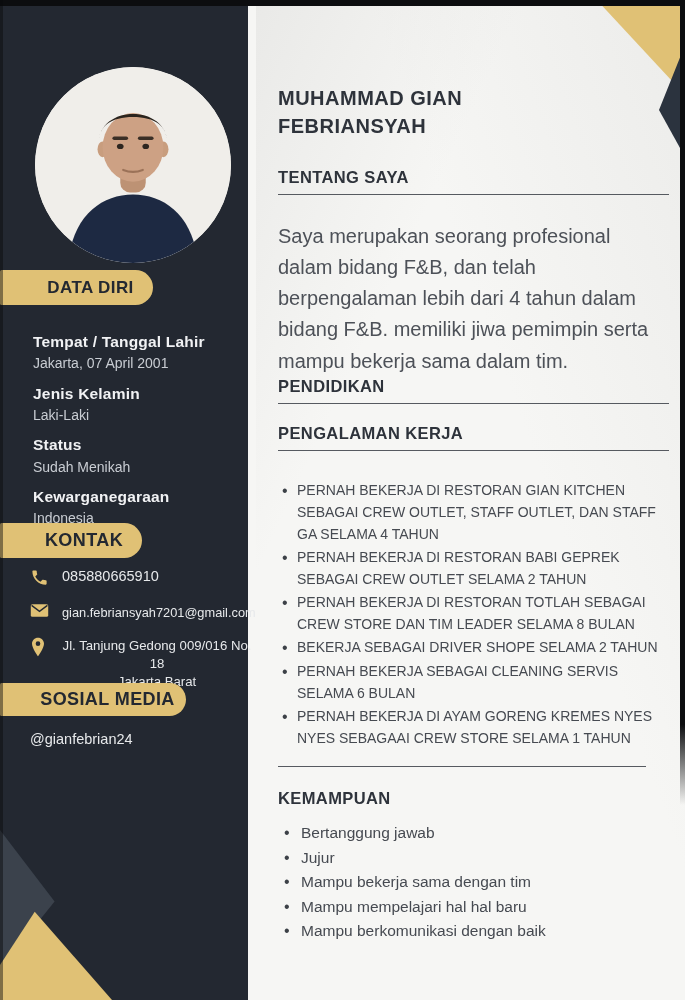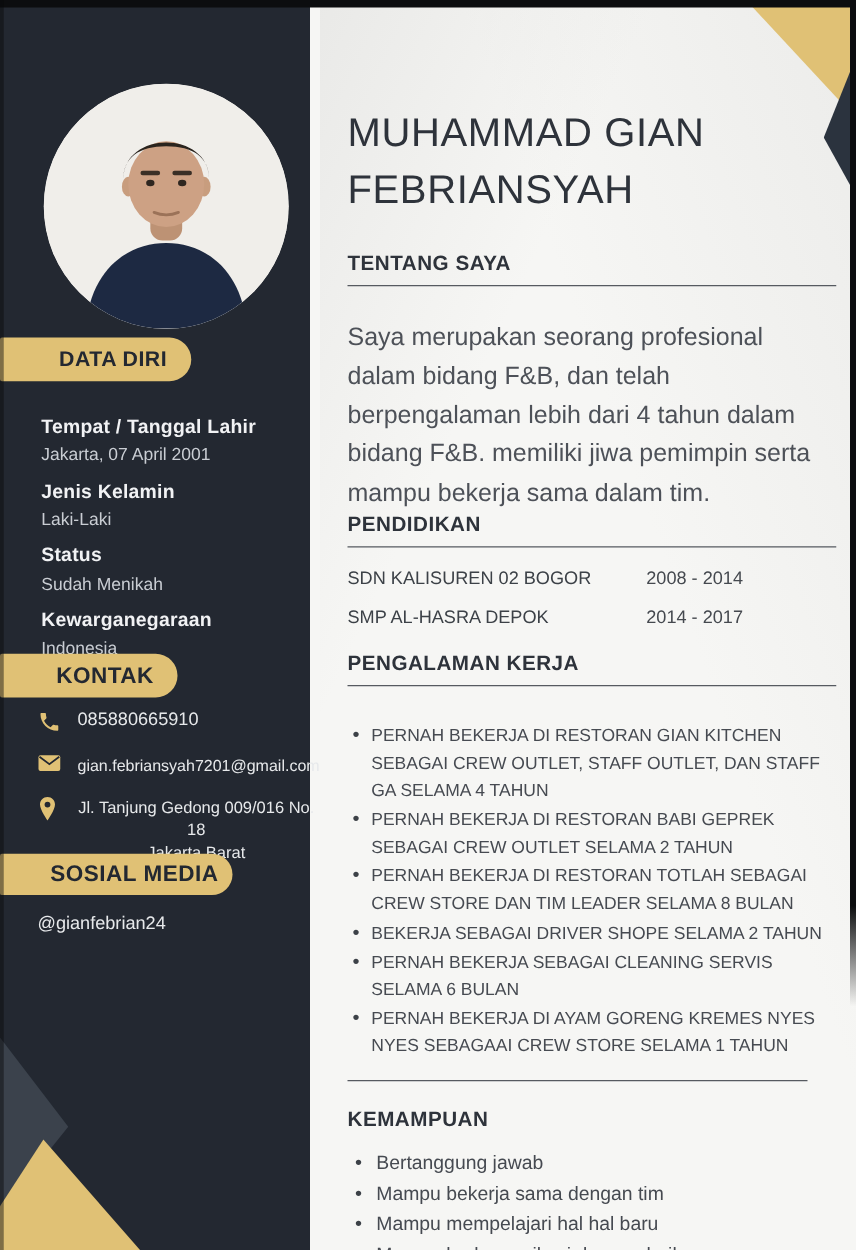--- a/index.html
+++ b/index.html
@@ -60,21 +60,21 @@
     background:
       linear-gradient(115deg, rgba(223,223,221,.55) 0%, rgba(246,246,244,0) 30%),
       linear-gradient(250deg, rgba(226,226,224,.5) 0%, rgba(246,246,244,0) 40%),
       var(--paper);}
   .decor-gold-tr{position:absolute;top:0;right:0;width:90px;height:95px;background:var(--accent_gold);
     clip-path:polygon(2% 0,100% 0,100% 100%);z-index:3;}
   .decor-dark-tr{position:absolute;top:45px;right:0;width:26px;height:112px;background:var(--dark_decor);
     clip-path:polygon(100% 0,100% 100%,0 58%);z-index:4;}
 
   .content{position:relative;z-index:5;padding:0 16px 0 22px;}
-  .name{margin-top:84px;font-size:32px;font-weight:400;color:var(--heading_ink);line-height:1.42;letter-spacing:.5px;}
+  .name{margin-top:84px;font-size:20px;font-weight:700;color:var(--heading_ink);line-height:1.42;letter-spacing:.5px;}
 
   .sec-title{font-size:16.5px;font-weight:700;color:var(--heading_ink);letter-spacing:.4px;}
   .rule{border:none;border-top:1.5px solid #565a60;margin-top:7px;}
 
   .about-title{margin-top:27px;}
   .about-text{margin-top:26px;font-size:20px;color:var(--body_text);line-height:1.56;}
 
   .edu-title{}
   .edu-rows{margin-top:17px;}
   .edu-row{display:flex;margin-bottom:15px;font-size:14.5px;color:#3c4147;}
@@ -185,46 +185,37 @@
         <span>MUHAMMAD GIAN</span><br>
         <span>FEBRIANSYAH</span>
       </h1>
 
       <h2 class="sec-title about-title">TENTANG SAYA</h2>
       <hr class="rule">
       <p class="about-text">Saya merupakan seorang profesional dalam bidang F&amp;B, dan telah berpengalaman lebih dari 4 tahun dalam bidang F&amp;B. memiliki jiwa pemimpin serta mampu bekerja sama dalam tim.</p>
 
       <h2 class="sec-title edu-title">PENDIDIKAN</h2>
       <hr class="rule">
-      <div class="edu-rows">
-        <div class="edu-row">
-          <span class="edu-school">SDN KALISUREN 02 BOGOR</span>
-          <span class="edu-years">2008 - 2014</span>
-        </div>
-        <div class="edu-row">
-          <span class="edu-school">SMP AL-HASRA DEPOK</span>
-          <span class="edu-years">2014 - 2017</span>
-        </div>
-      </div>
 
       <h2 class="sec-title exp-title">PENGALAMAN KERJA</h2>
       <hr class="rule">
       <ul class="list exp-list">
         <li>PERNAH BEKERJA DI RESTORAN GIAN KITCHEN SEBAGAI CREW OUTLET, STAFF OUTLET, DAN STAFF GA SELAMA 4 TAHUN</li>
         <li>PERNAH BEKERJA DI RESTORAN BABI GEPREK SEBAGAI CREW OUTLET SELAMA 2 TAHUN</li>
         <li>PERNAH BEKERJA DI RESTORAN TOTLAH SEBAGAI CREW STORE DAN TIM LEADER SELAMA 8 BULAN</li>
         <li>BEKERJA SEBAGAI DRIVER SHOPE SELAMA 2 TAHUN</li>
         <li>PERNAH BEKERJA SEBAGAI CLEANING SERVIS SELAMA 6 BULAN</li>
         <li>PERNAH BEKERJA DI AYAM GORENG KREMES NYES NYES SEBAGAAI CREW STORE SELAMA 1 TAHUN</li>
       </ul>
       <hr class="divider">
 
       <h2 class="sec-title skill-title">KEMAMPUAN</h2>
       <ul class="list skill-list">
         <li>Bertanggung jawab</li>
+        <li>Jujur</li>
         <li>Mampu bekerja sama dengan tim</li>
         <li>Mampu mempelajari hal hal baru</li>
         <li>Mampu berkomunikasi dengan baik</li>
       </ul>
     </div>
   </main>
 
   <div class="top-edge"></div>
   <div class="right-edge"></div>
   <div class="left-edge"></div>

